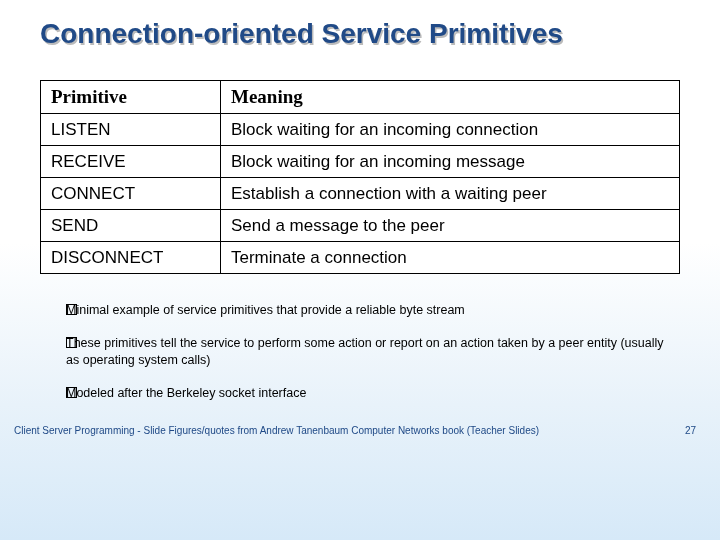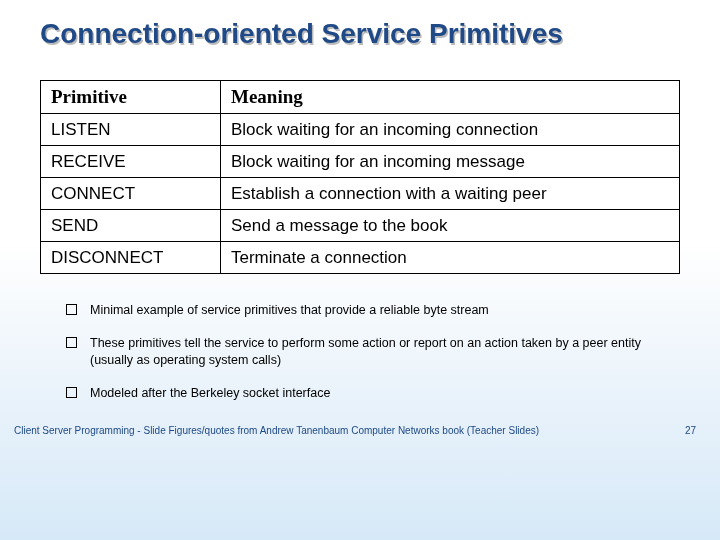--- a/index.html
+++ b/index.html
@@ -47,21 +47,20 @@
   table.prim th.primcol { width: 180px; }
   .bullets {
     margin: 0 20px 0 36px;
   }
   .bullets li {
     list-style: none;
     position: relative;
     font-size: 12.5px;
     line-height: 1.35;
     margin-bottom: 16px;
-    padding-left: 24px;
     color: #000;
   }
   .bullets li::before {
     content: "";
     position: absolute;
     left: 0;
     top: 2px;
     width: 9px;
     height: 9px;
     border: 1px solid #000;
@@ -104,21 +103,21 @@
       <tr>
         <td>RECEIVE</td>
         <td>Block waiting for an incoming message</td>
       </tr>
       <tr>
         <td>CONNECT</td>
         <td>Establish a connection with a waiting peer</td>
       </tr>
       <tr>
         <td>SEND</td>
-        <td>Send a message to the book</td>
+        <td>Send a message to the peer</td>
       </tr>
       <tr>
         <td>DISCONNECT</td>
         <td>Terminate a connection</td>
       </tr>
     </tbody>
   </table>
 
   <ul class="bullets">
     <li>Minimal example of service primitives that provide a reliable byte stream</li>

